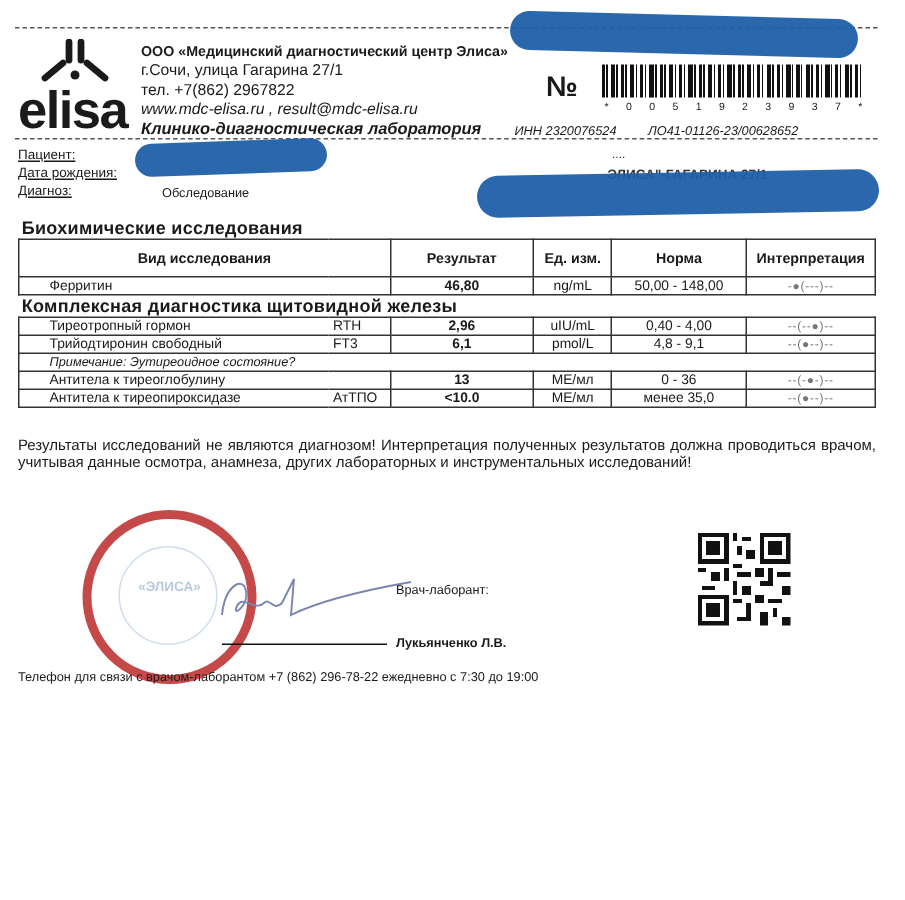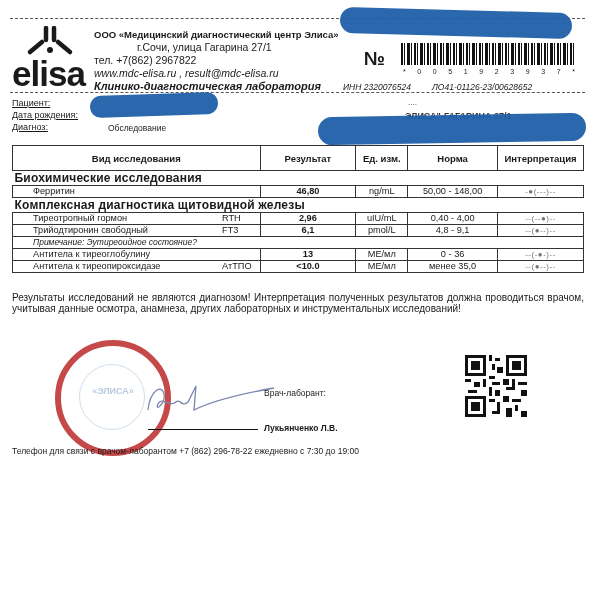--- a/index.html
+++ b/index.html
@@ -6,21 +6,21 @@
   body { width: 603px; height: 600px; position: relative; overflow: hidden;
          font-family: "Liberation Sans", "DejaVu Sans", sans-serif; color: #1a1a1a; }
   .abs { position: absolute; }
   .dash-line { position: absolute; left: 10px; right: 18px; height: 0;
                border-top: 1.5px dashed #555; }
   .logo { left: 12px; top: 26px; width: 80px; height: 62px; }
   .logo-word { position: absolute; left: 0; top: 30px; font-size: 35px; font-weight: bold;
                letter-spacing: -1px; color: #1a1a1a; line-height: 1; }
   .org-line { position: absolute; left: 94px; font-size: 10.5px; white-space: nowrap; line-height: 1.2; }
   .org-name { top: 29px; font-weight: bold; font-size: 9.5px; }
-  .org-addr { top: 41px; margin-left: 43px; }
+  .org-addr { top: 41px; }
   .org-tel  { top: 54px; }
   .org-web  { top: 67px; font-style: italic; }
   .org-lab  { top: 80px; font-style: italic; font-weight: bold; font-size: 11px; }
   .inn { left: 343px; top: 82px; font-size: 8.5px; font-style: italic; }
   .license { left: 432px; top: 82px; font-size: 8.5px; font-style: italic; }
   .num-sign { left: 364px; top: 48px; font-size: 19px; font-weight: bold; }
   .barcode { left: 401px; top: 43px; width: 174px; height: 22px;
              background: repeating-linear-gradient(90deg,#111 0 2px,#fff 2px 3px,#111 3px 4px,#fff 4px 6px,#111 6px 9px,#fff 9px 10px,#111 10px 11px,#fff 11px 13px); }
   .barcode-digits { left: 403px; top: 68px; width: 172px; font-size: 7px; letter-spacing: 0;
                     display: flex; justify-content: space-between; }
@@ -113,28 +113,28 @@
   <colgroup>
     <col style="width:207px">
       <col style="width:41px">
       <col style="width:96px">
       <col style="width:52px">
       <col style="width:90px">
       <col style="width:86px">
   </colgroup>
   <tbody>
       <tr>
+    <td colspan="6" class="section">Биохимические исследования</td>
+  </tr>
+  <tr>
     <th colspan="2">Вид исследования</th>
     <th>Результат</th>
     <th>Ед. изм.</th>
     <th>Норма</th>
     <th>Интерпретация</th>
-  </tr>
-  <tr>
-    <td colspan="6" class="section">Биохимические исследования</td>
   </tr>
   <tr>
     <td class="name">Ферритин</td>
     <td class="code"></td>
     <td class="res">46,80</td>
     <td class="unit">ng/mL</td>
     <td class="norm">50,00 - 148,00</td>
     <td class="interp">-●(---)--</td>
   </tr>
   <tr>

